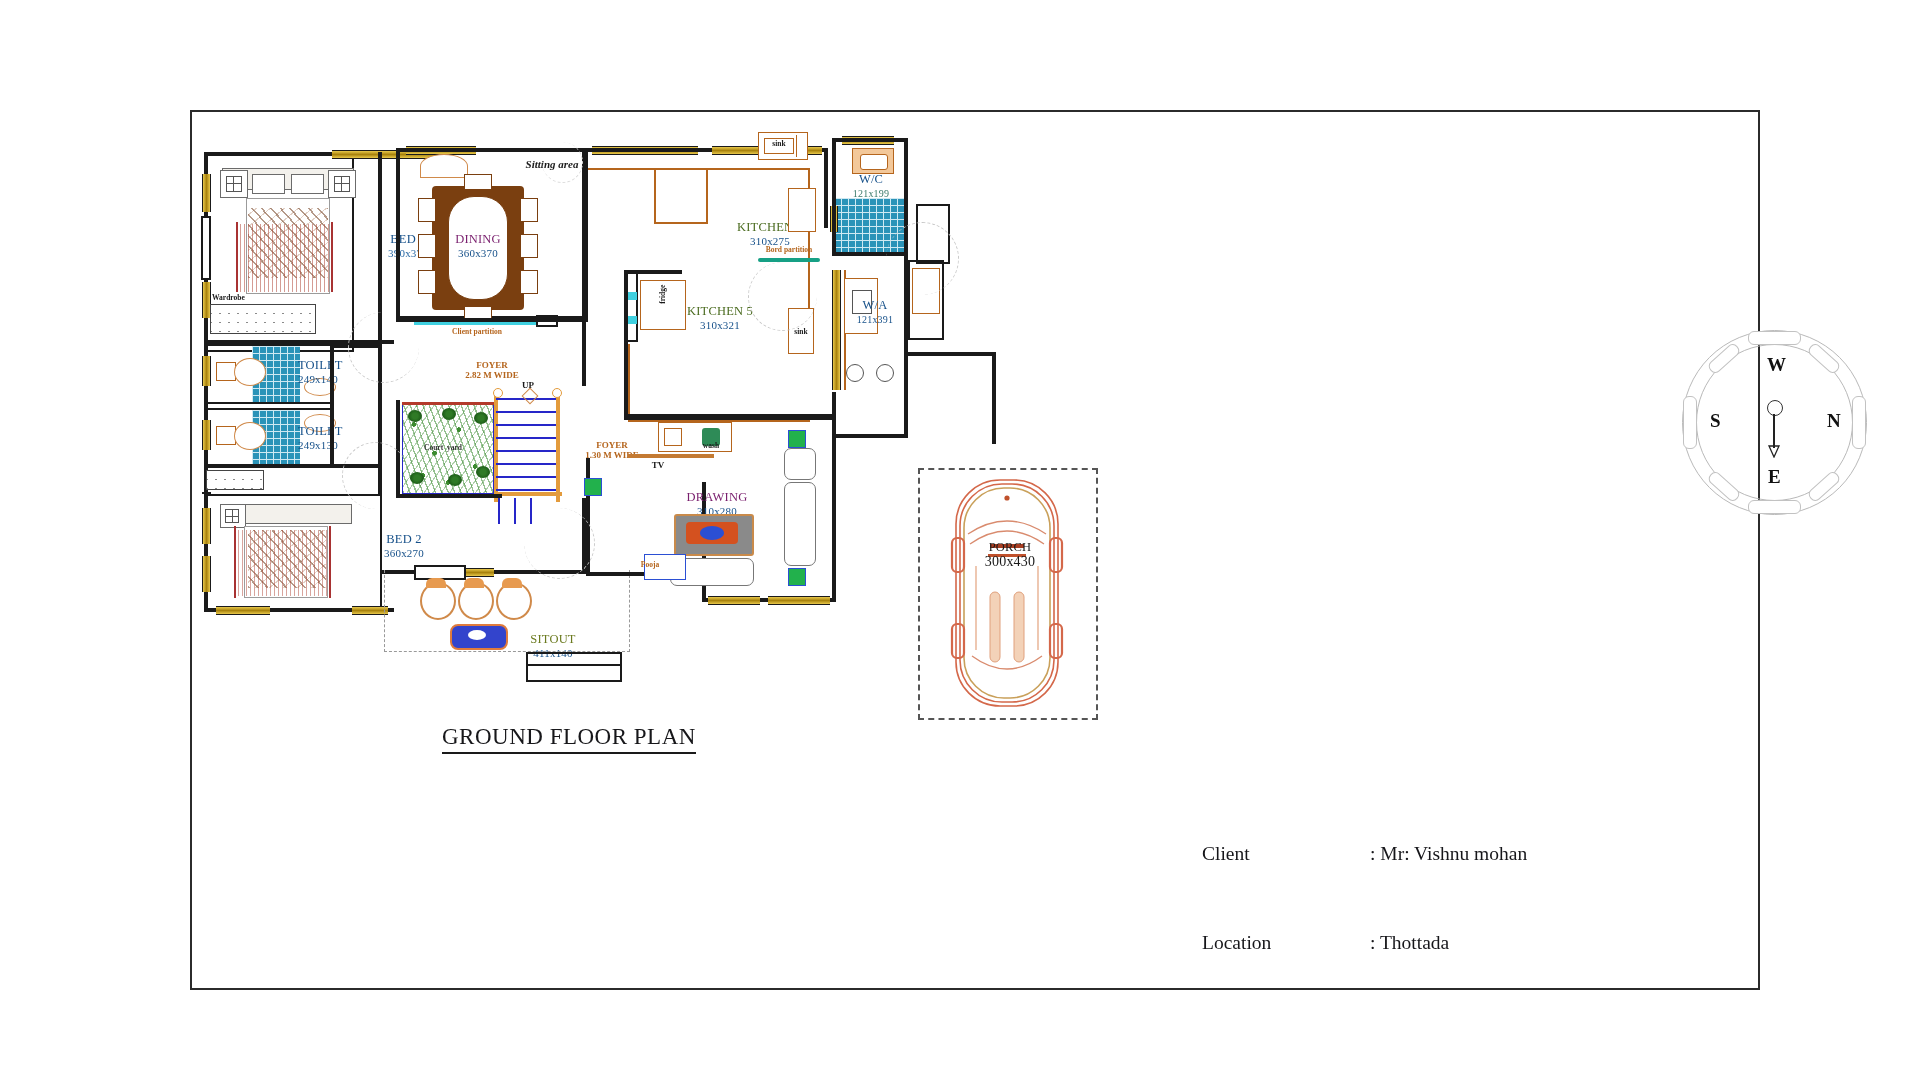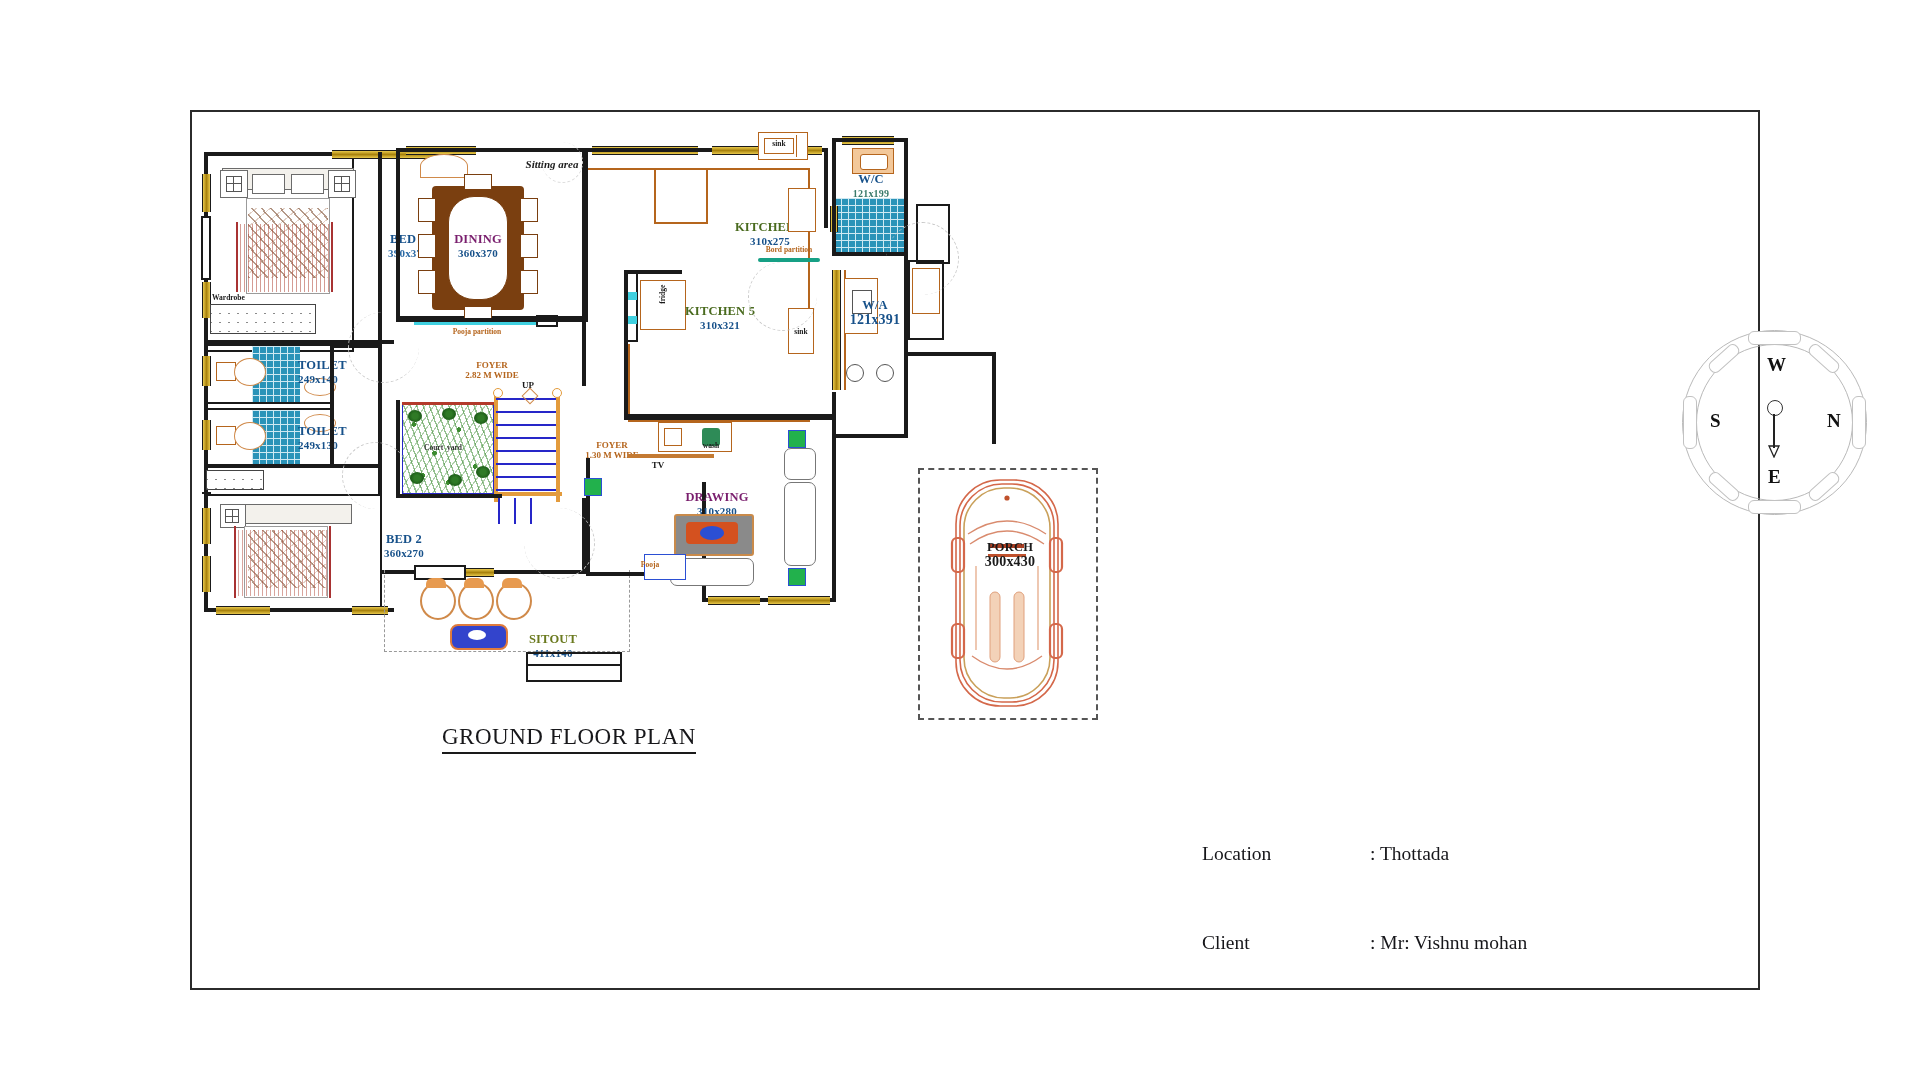--- a/index.html
+++ b/index.html
@@ -13,21 +13,21 @@
   .goldV{position:absolute;background:linear-gradient(90deg,#e8c84a 0%,#a8820d 50%,#e8c84a 100%);border-left:1px solid #1a1a1a;border-right:1px solid #1a1a1a;box-sizing:border-box;}
   .brownline{position:absolute;background:#b5651d;}
   .brownbox{position:absolute;border:1.5px solid #b5651d;box-sizing:border-box;}
   .cyanfill{position:absolute;background:#2a93b8;
      background-image:linear-gradient(#cfe9f2 1.5px,transparent 1.5px),linear-gradient(90deg,#cfe9f2 1.5px,transparent 1.5px);
      background-size:7px 7px;}
   .dashbox{position:absolute;border:2px dashed #555;box-sizing:border-box;}
   .swing{position:absolute;border:1px dashed #bbb;border-radius:50%;}
   
   .lbl{position:absolute;font-family:"Liberation Serif",serif;color:#1a1a1a;text-align:center;line-height:1.12;white-space:pre;}
-  .lbl.t{font-size:12.5px;font-weight:700;letter-spacing:.2px;}
+  .lbl.t{font-size:12.5px;font-weight:400;letter-spacing:.2px;}
   .lbl.s{font-size:9px;font-weight:700;}
   .lbl.xs{font-size:7.5px;font-weight:700;}
   .lbl.i{font-style:italic;font-size:11px;font-weight:700;}
   .title{position:absolute;font-size:23px;font-weight:400;letter-spacing:.5px;border-bottom:2.2px solid #1a1a1a;padding-bottom:2px;color:#17171a;}
   
   .info{position:absolute;left:1010px;top:668px;font-size:19.5px;color:#16161a;line-height:29.5px;white-space:pre;font-weight:400;}
   .info .row{display:block;}
   .k{display:inline-block;}
   
   .compass{position:absolute;left:1490px;top:218px;width:185px;height:185px;}
@@ -166,21 +166,21 @@
     <div class="chair" style="left:226px;top:86px;width:18px;height:24px;"></div>
     <div class="chair" style="left:226px;top:122px;width:18px;height:24px;"></div>
     <div class="chair" style="left:226px;top:158px;width:18px;height:24px;"></div>
     <div class="chair" style="left:328px;top:86px;width:18px;height:24px;"></div>
     <div class="chair" style="left:328px;top:122px;width:18px;height:24px;"></div>
     <div class="chair" style="left:328px;top:158px;width:18px;height:24px;"></div>
     <div class="lbl t" style="left:246px;top:120px;width:80px;color:#7a1f6e;"><span>DINING</span><br><span style="font-size:11px;color:#17518a">360x370</span></div>
 
     <div class="cyanbar" style="left:222px;top:206px;width:124px;height:7px;"></div>
     <div class="wallO" style="left:344px;top:203px;width:22px;height:12px;"></div>
-    <div class="lbl xs" style="left:222px;top:216px;width:126px;color:#b5651d;">Pooja partition</div>
+    <div class="lbl xs" style="left:222px;top:216px;width:126px;color:#b5651d;">Client partition</div>
 
     <div class="lbl s" style="left:240px;top:248px;width:120px;color:#b5651d;"><span>FOYER</span><br><span>2.82 M WIDE</span></div>
 
     <div class="courty" style="left:210px;top:292px;width:92px;height:90px;">
       <div class="grass"></div>
     </div>
     <div class="bush" style="left:216px;top:298px;width:14px;height:12px;"></div>
     <div class="bush" style="left:250px;top:296px;width:14px;height:12px;"></div>
     <div class="bush" style="left:282px;top:300px;width:14px;height:12px;"></div>
     <div class="bush" style="left:218px;top:360px;width:14px;height:12px;"></div>
@@ -292,21 +292,21 @@
     <div class="lbl t" style="left:642px;top:60px;width:74px;color:#17518a;"><span>W/C</span><br><span style="font-size:10px;color:#3a7a6a">121x199</span></div>
 
     <div class="wall" style="left:640px;top:26px;width:4px;height:118px;"></div>
     <div class="wall" style="left:712px;top:26px;width:4px;height:300px;"></div>
     <div class="wall" style="left:640px;top:140px;width:76px;height:4px;"></div>
     <div class="wall" style="left:644px;top:26px;width:72px;height:4px;"></div>
     <div class="goldV" style="left:640px;top:158px;width:9px;height:120px;"></div>
     <div class="brownline" style="left:652px;top:158px;width:2px;height:120px;"></div>
     <div class="brownbox" style="left:652px;top:166px;width:34px;height:56px;background:#fff;"></div>
     <div class="abs" style="left:660px;top:178px;width:18px;height:22px;border:1px solid #555;background:#fff;"></div>
-    <div class="lbl t" style="left:646px;top:186px;width:74px;color:#17518a;"><span>W/A</span><br><span style="font-size:14px">121x391</span></div>
+    <div class="lbl t" style="left:646px;top:186px;width:74px;color:#17518a;"><span>W/A</span><br><span style="font-size:10px">121x391</span></div>
     <div class="ellg" style="left:654px;top:252px;width:16px;height:16px;"></div>
     <div class="ellg" style="left:684px;top:252px;width:16px;height:16px;"></div>
     <div class="wall" style="left:640px;top:280px;width:4px;height:46px;"></div>
     <div class="wall" style="left:640px;top:322px;width:76px;height:4px;"></div>
     <div class="wall" style="left:712px;top:240px;width:92px;height:4px;"></div>
     <div class="wall" style="left:800px;top:240px;width:4px;height:92px;"></div>
     <div class="wallO" style="left:716px;top:148px;width:36px;height:80px;"></div>
     <div class="brownbox" style="left:720px;top:156px;width:28px;height:46px;background:#fff;"></div>
     <div class="wallO" style="left:724px;top:92px;width:34px;height:60px;"></div>
 
@@ -392,22 +392,22 @@
     <svg class="abs" style="left:84px;top:112px;" width="16" height="16" viewBox="0 0 16 16">
       <polygon points="8,15 3,4 13,4" fill="none" stroke="#222" stroke-width="1.3"></polygon>
     </svg>
     <div class="cl" style="left:85px;top:24px;">W</div>
     <div class="cl" style="left:28px;top:80px;">S</div>
     <div class="cl" style="left:145px;top:80px;">N</div>
     <div class="cl" style="left:86px;top:136px;">E</div>
   </div>
 
   <div class="info">
+    <span class="row"><span class="k" style="width:168px">Client</span><span>: Mr: Vishnu mohan</span></span>
     <span class="row"><span class="k" style="width:168px">Location</span><span>: Thottada</span></span>
-    <span class="row"><span class="k" style="width:168px">Client</span><span>: Mr: Vishnu mohan</span></span>
     
     
     
     
     
   </div>
 
 </div>
 
 </body></html>

